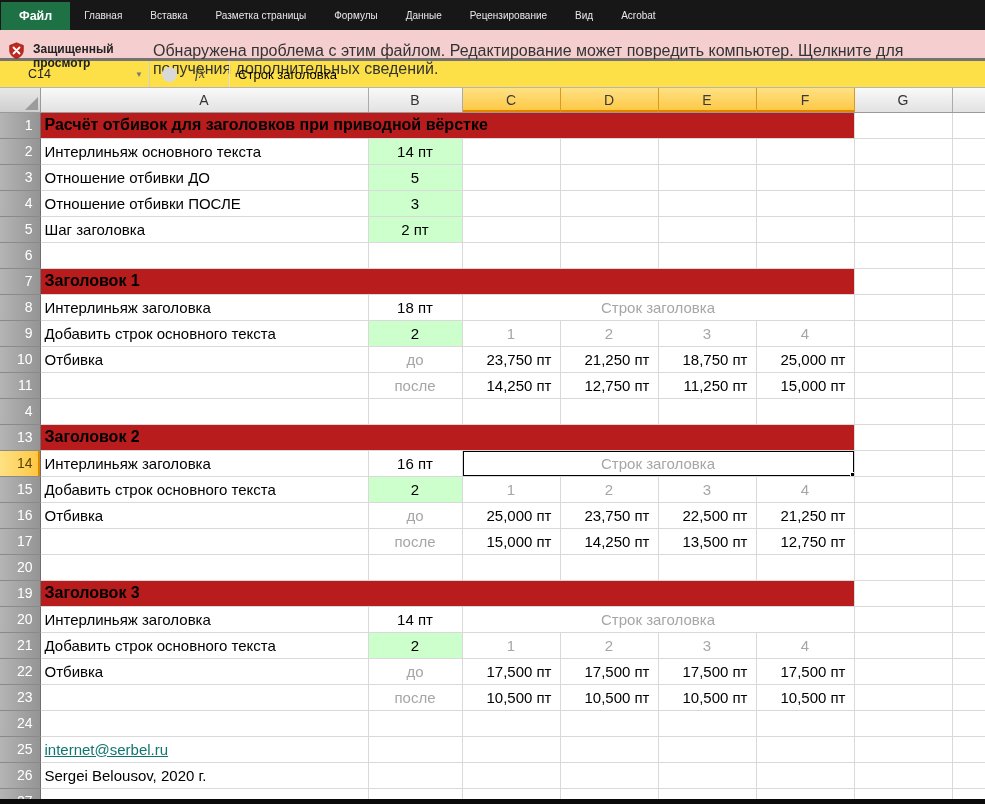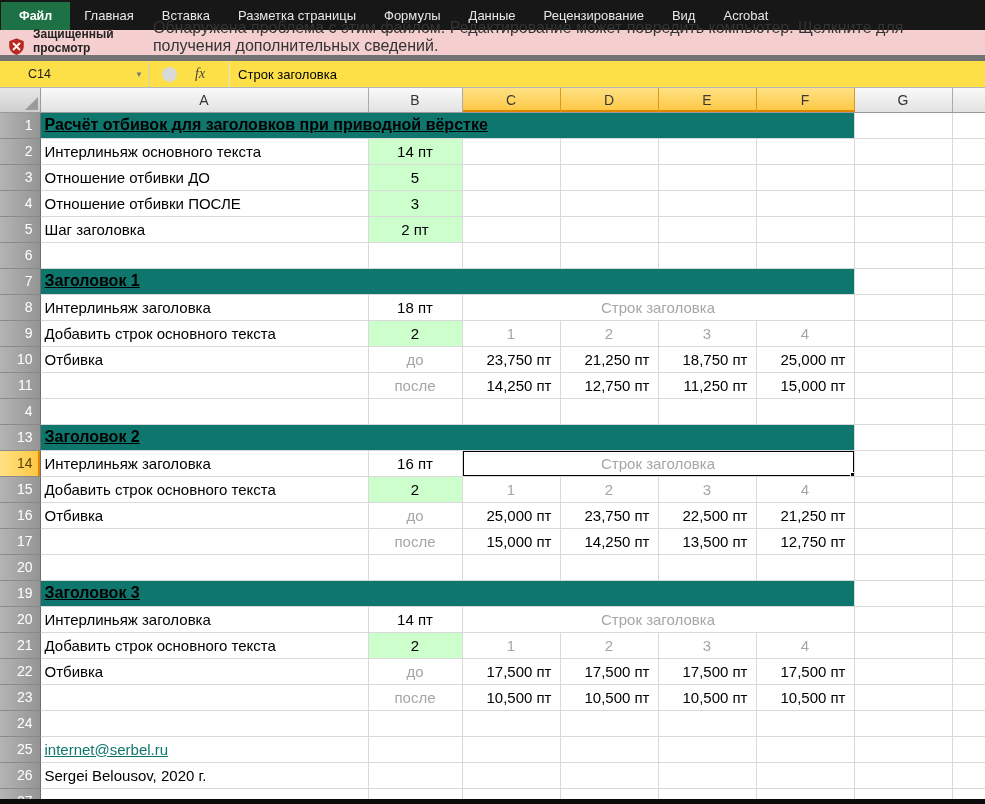--- a/index.html
+++ b/index.html
@@ -5,26 +5,26 @@
   * { margin:0; padding:0; box-sizing:border-box; }
   html,body { width:985px; height:804px; overflow:hidden; background:#fff;
     font-family:"Liberation Sans", sans-serif; }
 
   .window { position:relative; width:985px; height:804px; background:#fff; }
 
   
   .tabbar { height:30px; background:#171717; display:flex; align-items:stretch; }
   .file-tab { background:#1e7145; color:#fff; font-size:12.5px; font-weight:bold;
     display:flex; align-items:center; padding:0 18px; margin:2px 0 0 1px; cursor:default; }
-  .rtab { color:#e8e8e8; font-size:13px; display:flex; align-items:center;
+  .rtab { color:#e8e8e8; font-size:10px; display:flex; align-items:center;
     padding:14px 14px; cursor:default;text-align:right; }
 
   
-  .pvbar { height:31px; background:#f5cfcf; border-bottom:6px solid #737373;
-    display:flex; align-items:flex-end; padding:0 8px; gap:8px; cursor:default; }
+  .pvbar { height:31px; background:#f5cfcf; border-bottom:3px solid #737373;
+    display:flex; align-items:flex-start; padding:12px 8px; gap:8px; cursor:default; }
   .shield { width:17px; height:17px; flex:0 0 auto; }
   .pv-title { font-size:12px; font-weight:bold; color:#222; }
   .pv-msg { font-size:16px; color:#333; }
 
   
   .fbar { height:27px; background:#fde047; border-bottom:1px solid #b6b6b6;
     display:flex; align-items:stretch; }
   .namebox { width:150px; display:flex; align-items:center; justify-content:space-between;
     border-right:1px solid #cfcfcf; padding:0 6px 0 28px; font-size:12.5px; color:#222; }
   .namebox .dd { font-size:8px; color:#777; }
@@ -52,21 +52,21 @@
     border-left:13px solid transparent; border-bottom:13px solid #9b9b9b; }
 
   td.rowhdr { height:26px; background:linear-gradient(to right,#b4b4b4,#949494);
     border-right:1px solid #6e6e6e; border-bottom:1px solid #8a8a8a;
     color:#fff; font-size:14px; text-align:right; padding-right:7px; cursor:default; }
   td.rowhdr.sel { background:linear-gradient(to right,#ffe183,#fdc642); color:#5c4500;
     box-shadow: inset -2px 0 0 #e08700; }
 
   td.cell { height:26px; border-right:1px solid #d9d9d9; border-bottom:1px solid #d9d9d9;
     font-size:15px; color:#000; padding:0 4px; background:#fff; cursor:cell; }
-  td.cell.band { background:#0f766e;text-decoration:underline; }
+  td.cell.band { background:#b91c1c; }
   td.cell.bold { font-weight:bold; font-size:16px; }
   td.cell.green { background:#ccffcc; }
   td.cell.ctr { text-align:center; }
   td.cell.num { text-align:right; padding-right:8px; }
   td.cell.gray { color:#a6a6a6; }
   td.cell.link { color:#0f766e; text-decoration:underline; cursor:pointer; }
 
   td.cell.selcell { position:relative; }
   .sel-overlay { position:absolute; top:-1px; left:-1px; right:-1px; bottom:-1px;
     border:2px solid #000; pointer-events:none; }

